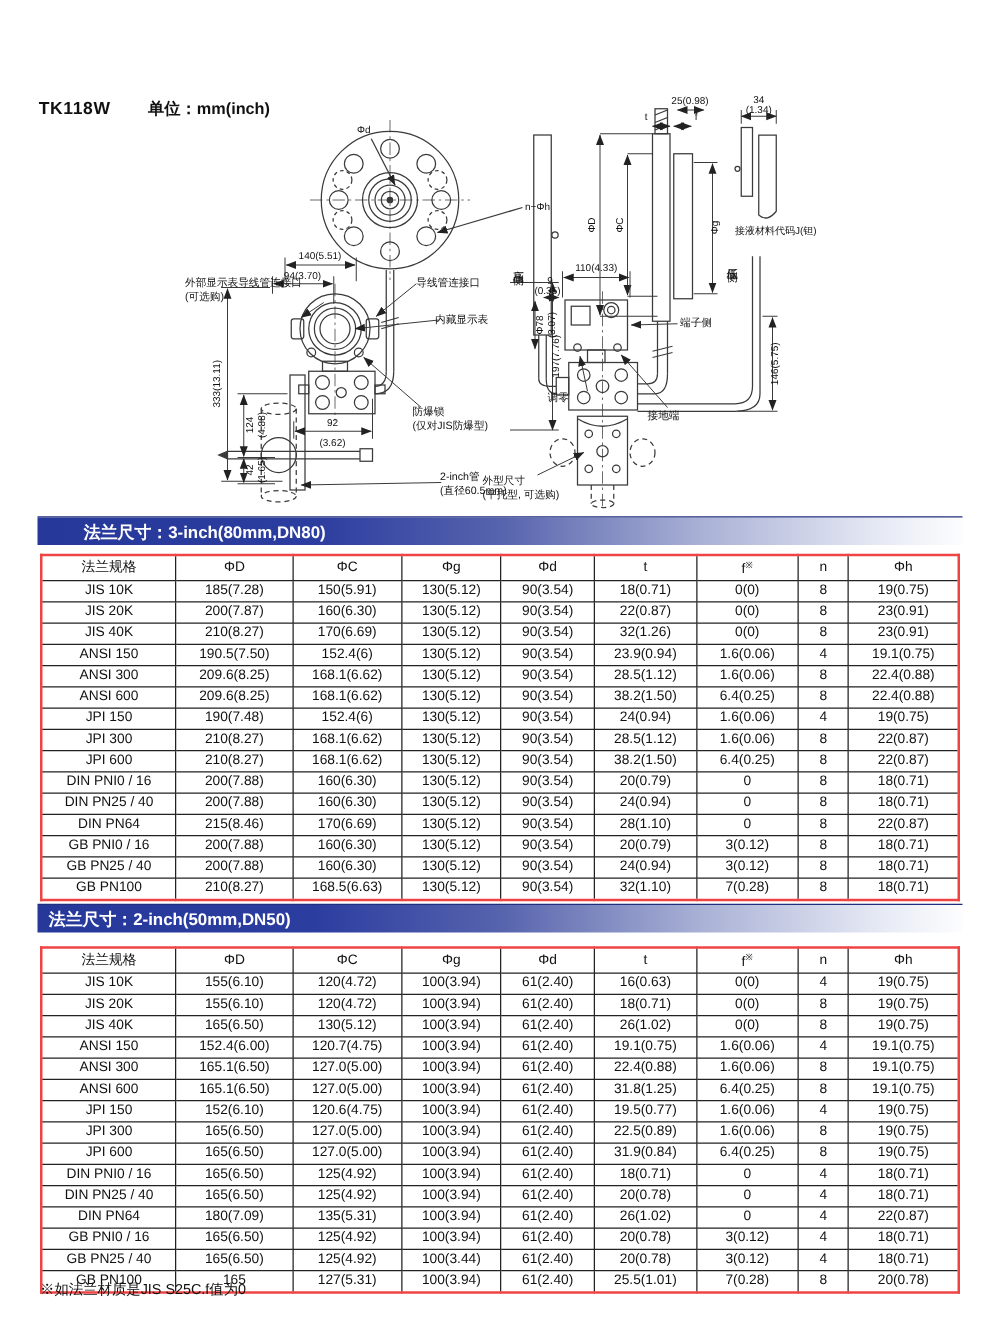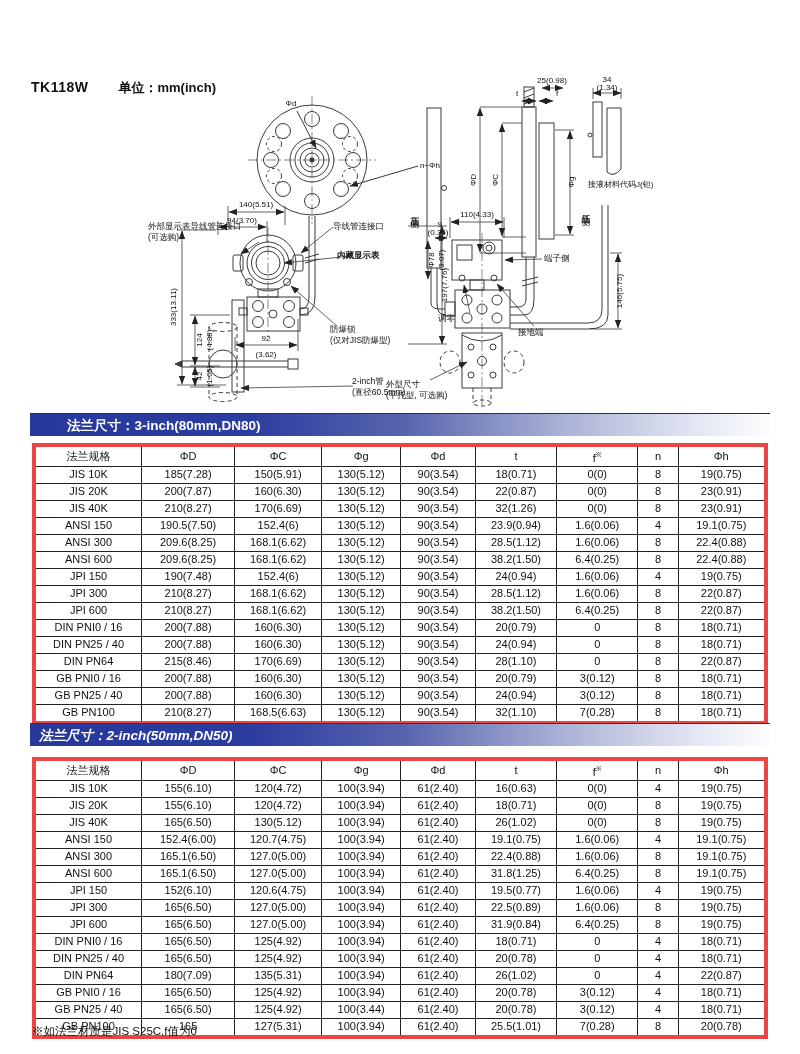--- a/index.html
+++ b/index.html
@@ -5,34 +5,34 @@
   html,body { margin:0; padding:0; background:#fff; }
   body { width:800px; height:1054px; font-family:"Liberation Sans",sans-serif; color:#111; }
   .page { position:relative; width:800px; height:1054px; background:#fff; overflow:hidden; }
 
   .hbar { position:absolute; left:30px; width:740px; height:23px; box-sizing:border-box;
           color:#fff; font-weight:bold; font-size:13.5px; line-height:23px; padding-left:9px;
           border-top:1px solid #202e7d;
           background:linear-gradient(90deg,#27389b 0%,#2c3da0 30%,#5663ad 50%,#aab2d6 72%,#e9ecf6 92%,#fdfdfe 100%); }
   .bar1 { top:43px; }
   .bar2 { top:413px;padding-left:37px; }
-  .bar3 { top:723px;font-style:italic; }
+  .bar3 { top:723px; }
 
   .title { position:absolute; left:31px; top:78px; font-weight:bold; white-space:nowrap; }
   .title .model { font-size:14px; letter-spacing:.5px; }
   .title .unit  { font-size:13px; margin-left:30px; }
 
   .draw { position:absolute; left:30px; top:75px; width:740px; height:332px; }
   .draw svg { position:absolute; left:0; top:0; }
   svg text { font-family:"Liberation Sans",sans-serif; font-size:8px; fill:#111; }
   .lbl { position:absolute; font-size:8.5px; line-height:1.3; white-space:nowrap; color:#111; }
   .vert { writing-mode:vertical-rl; text-orientation:upright; font-size:9px; letter-spacing:1.5px; }
 
   table.spec { position:absolute; left:32px; width:736px; border-collapse:collapse; table-layout:fixed;
-               font-size:11px; border:4px solid #ef4444; }
+               font-size:11px; border:2px solid #ef4444; }
   .spec th, .spec td { border:1px solid #222; text-align:center; font-weight:normal;
                padding:1px 2px; height:14px; line-height:13px; overflow:hidden; white-space:nowrap; }
   .spec sup { font-size:7px; vertical-align:super; }
   .t1 { top:443px; }
   .t2 { top:757px; }
 
   .footnote { position:absolute; left:32px; top:1024px; font-size:11.5px; }
 </style>
 </head>
 <body>
@@ -269,21 +269,21 @@
         <text transform="rotate(-90 468 105)" x="468" y="105" text-anchor="middle">ΦC</text>
         <text transform="rotate(-90 544 107)" x="544" y="107" text-anchor="middle">Φg</text>
       </g>
     </svg>
 
     <div class="lbl" style="left:118px; top:146px; width:112px;">
       <div>外部显示表导线管连接口</div>
       <div>(可选购)</div>
     </div>
     <div class="lbl" style="left:303px; top:146px;">导线管连接口</div>
-    <div class="lbl" style="left:307px; top:175px;font-weight:bold;">内藏显示表</div>
+    <div class="lbl" style="left:318px; top:175px;">内藏显示表</div>
     <div class="lbl" style="left:300px; top:249px; width:92px;">
       <div>防爆锁</div>
       <div>(仅对JIS防爆型)</div>
     </div>
     <div class="lbl" style="left:322px; top:301px; width:86px;">
       <div>2-inch管</div>
       <div>(直径60.5mm)</div>
     </div>
     <div class="lbl vert" style="left:378px; top:134px;">高压侧</div>
     <div class="lbl vert" style="left:549px; top:132px;">低压侧</div>

